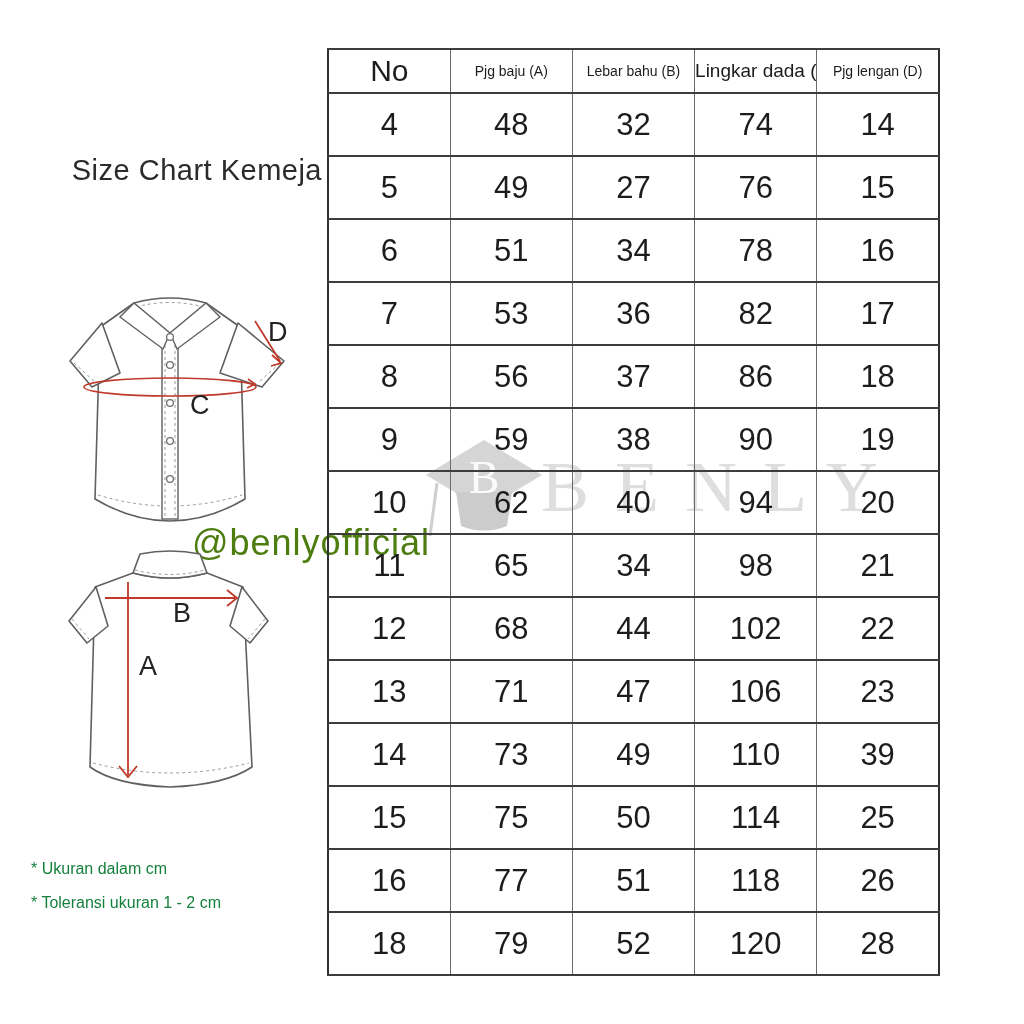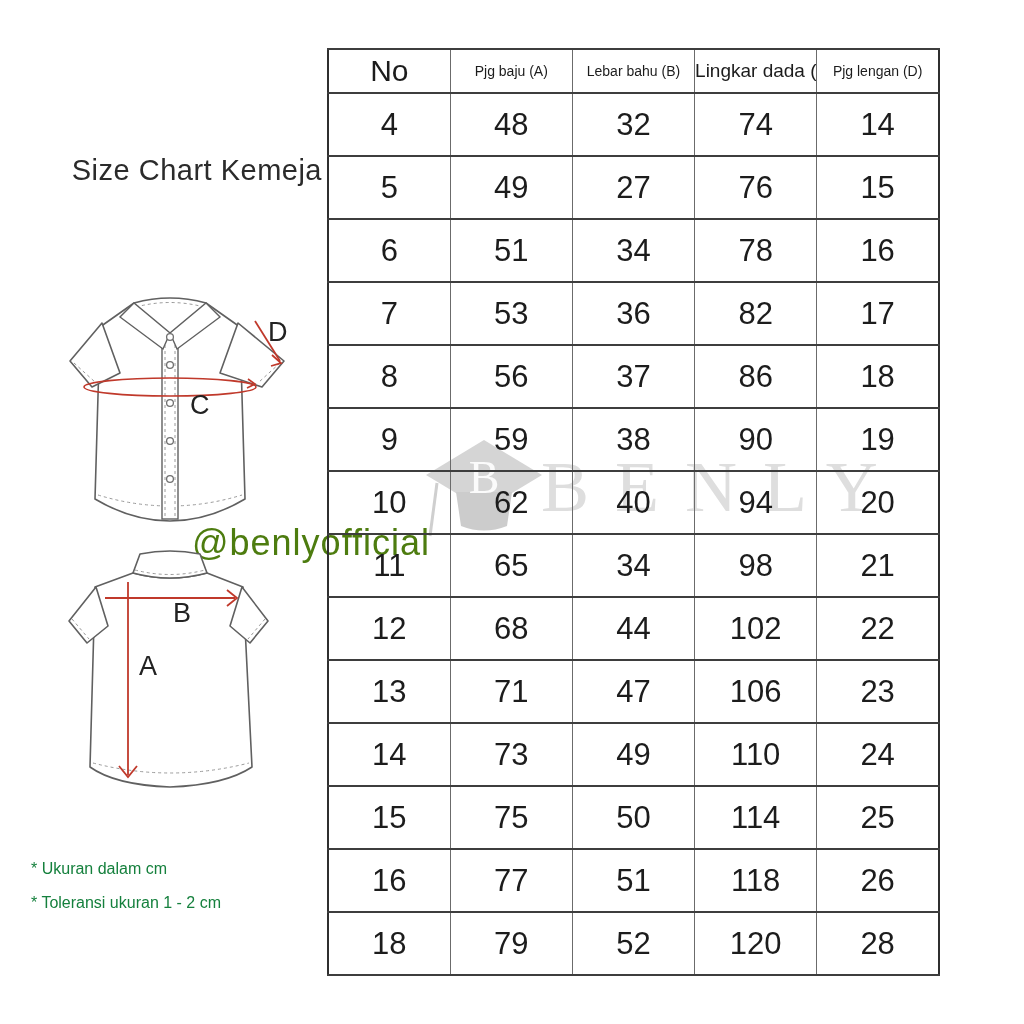--- a/index.html
+++ b/index.html
@@ -223,21 +223,21 @@
           <td>71</td>
           <td>47</td>
           <td>106</td>
           <td>23</td>
         </tr>
         <tr>
           <td>14</td>
           <td>73</td>
           <td>49</td>
           <td>110</td>
-          <td>24</td>
+          <td>39</td>
         </tr>
         <tr>
           <td>15</td>
           <td>75</td>
           <td>50</td>
           <td>114</td>
           <td>25</td>
         </tr>
         <tr>
           <td>16</td>

